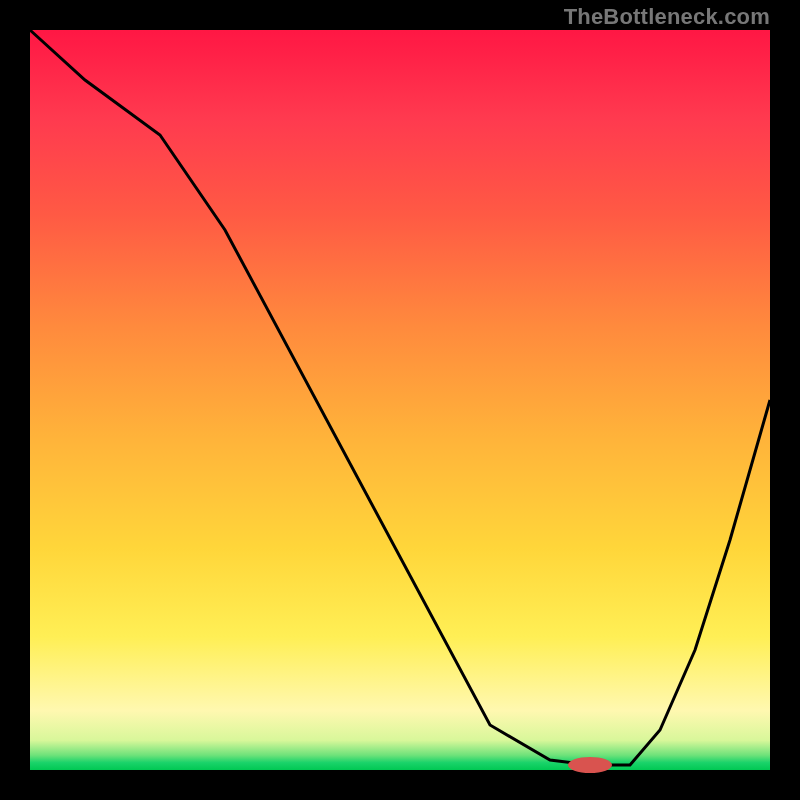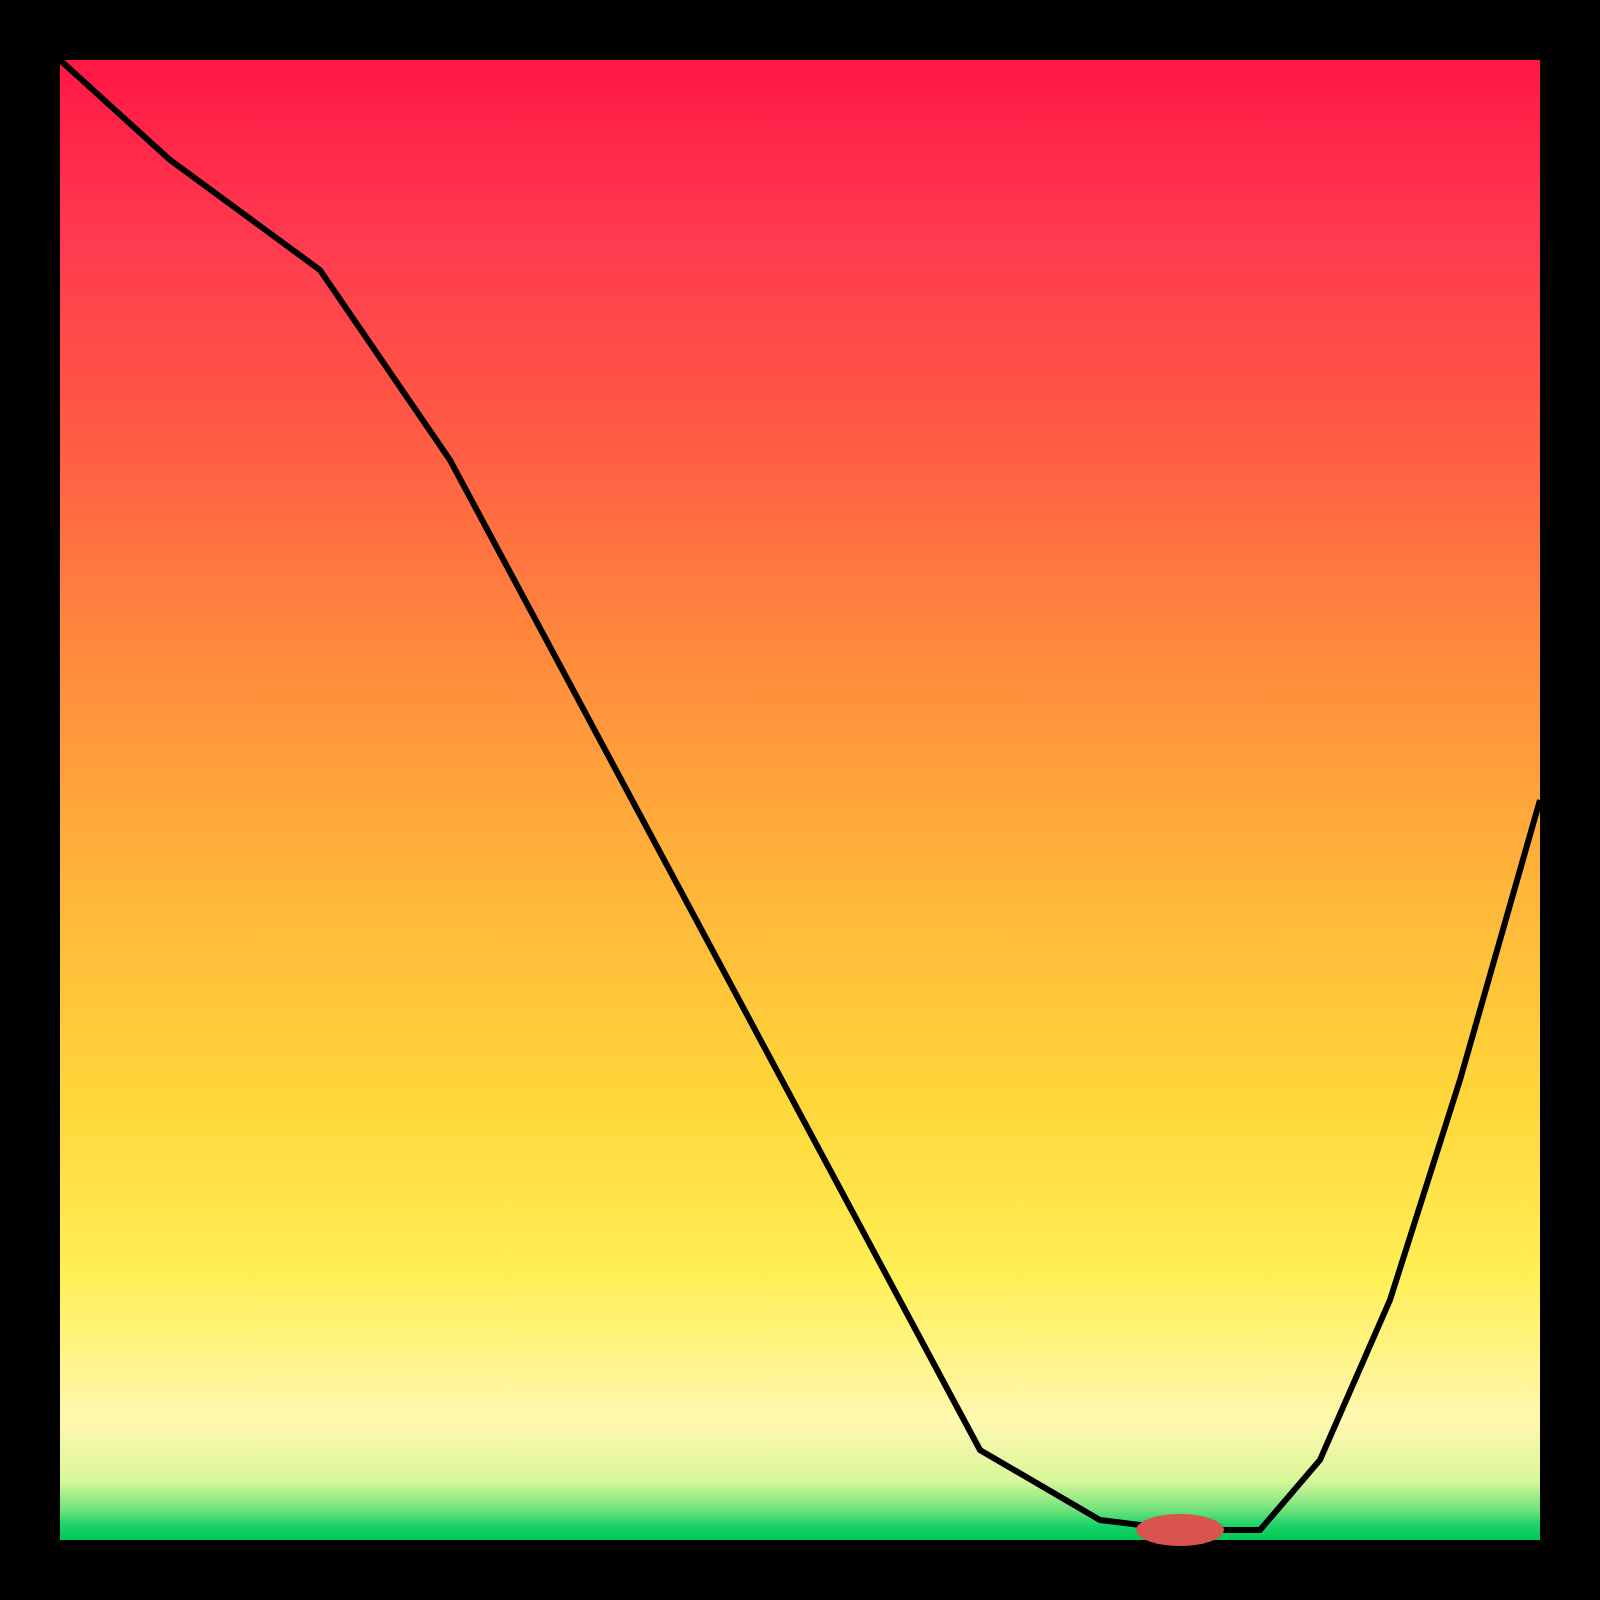--- a/index.html
+++ b/index.html
@@ -65,13 +65,14 @@
 <body>
 
 <div class="frame">
   <div class="plot-area"></div>
 
   <svg class="curve" viewBox="0 0 740 740" preserveAspectRatio="none">
     <path fill="none" stroke="#000" stroke-width="3" d="M 0 0 L 55 50 L 130 105 L 195 200 L 460 695 L 520 730 L 560 735 L 600 735 L 630 700 L 665 620 L 700 510 L 740 370"></path>
     <ellipse cy="735" rx="22" ry="8" cx="560" fill="#d9534f"></ellipse>
   </svg>
 
+  <div class="watermark">TheBottleneck.com</div>
 </div>
 
 </body></html>

